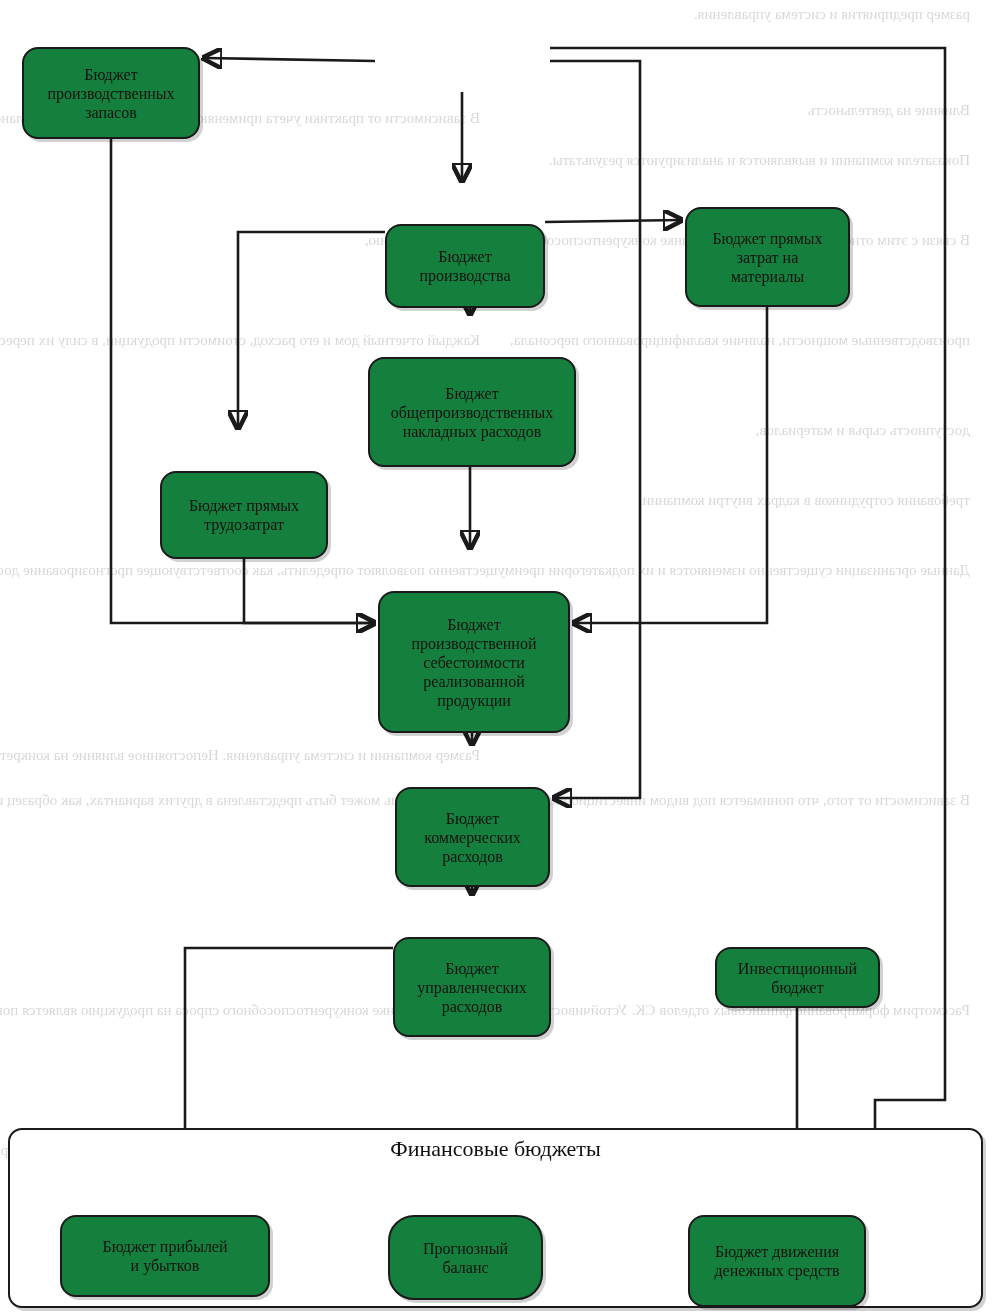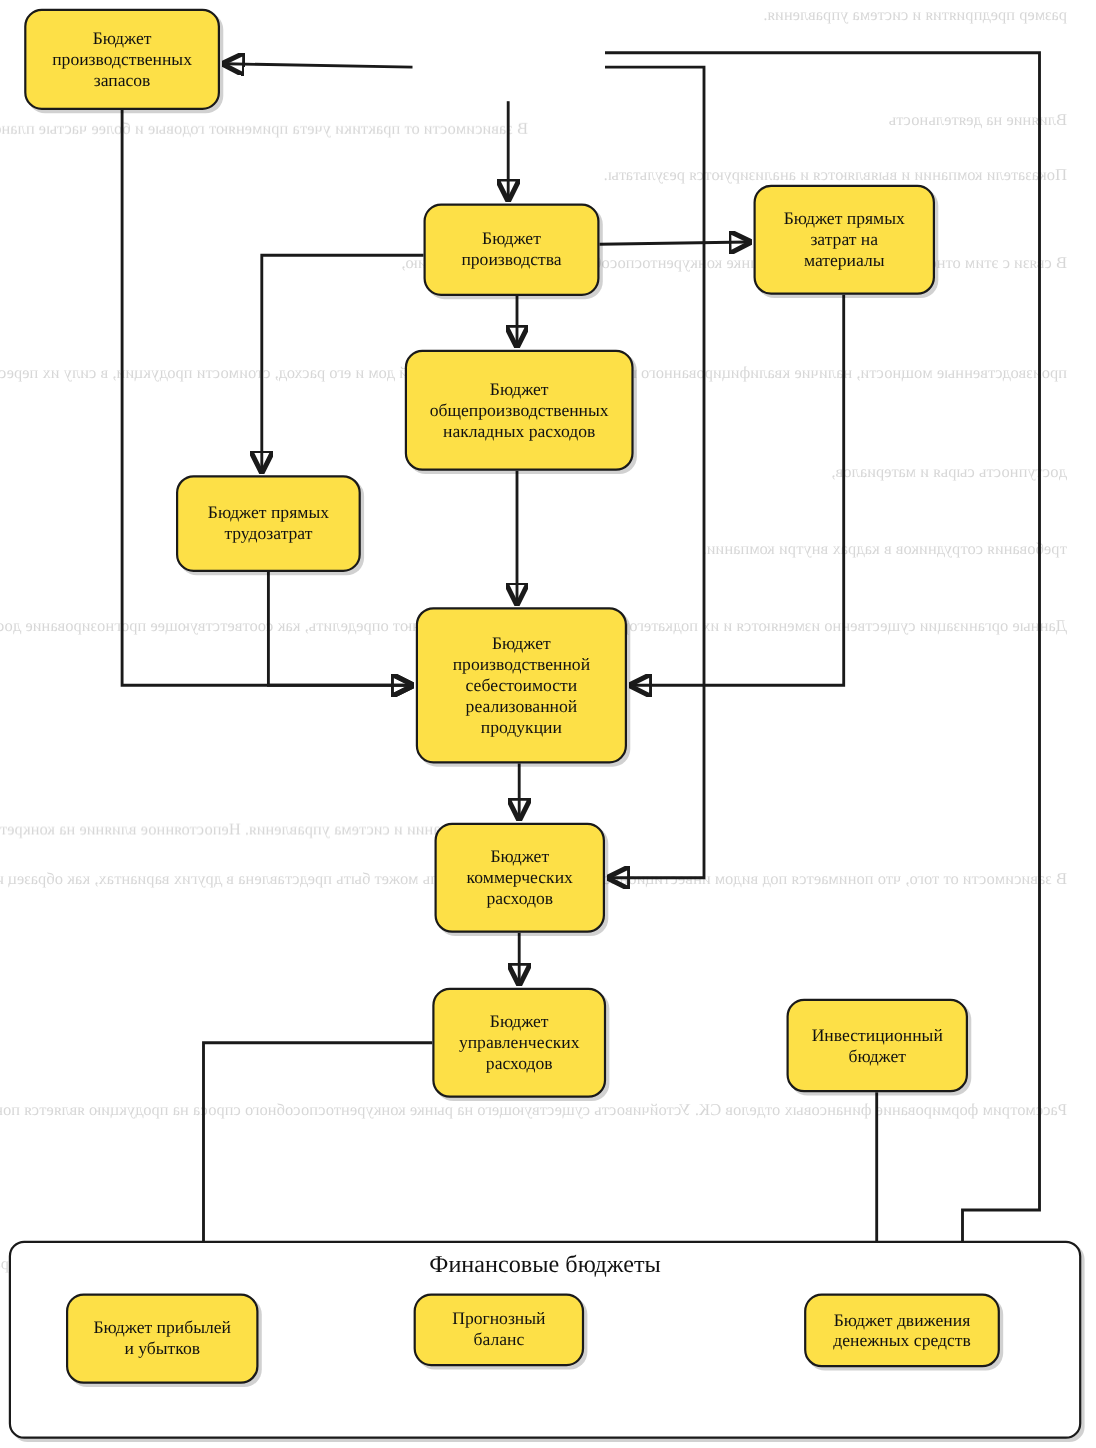--- a/index.html
+++ b/index.html
@@ -38,31 +38,32 @@
   .diagram-layer {
     position: absolute;
     inset: 0;
     z-index: 2;
   }
 
   
   .node {
     position: absolute;
     box-sizing: border-box;
-    background: #fde047;
+    background: #15803d;
     border: 2.5px solid #1a1a1a;
     border-radius: 16px;
     display: flex;
     align-items: center;
     justify-content: center;
     text-align: center;
     font-size: 16px;
     line-height: 19px;
     padding: 4px 8px;
     box-shadow: 3px 3px 0 rgba(0,0,0,0.18);
+    margin-top: 39px;
   }
   .node span { display: block; }
 
   
   .group-box {
     position: absolute;
     box-sizing: border-box;
     background: #ffffff;
     border: 2.5px solid #1a1a1a;
     border-radius: 14px;
@@ -202,33 +203,33 @@
 коммерческих
 расходов</span>
   </div>
 
   <div class="node" style="left:393px; top:898px;  width:158px; height:100px;">
     <span style="white-space:pre-line;">Бюджет
 управленческих
 расходов</span>
   </div>
 
-  <div class="node" style="left:715px; top:908px;  width:165px; height:85px;">
+  <div class="node" style="left:715px; top:908px;  width:165px; height:61px;">
     <span style="white-space:pre-line;">Инвестиционный
 бюджет</span>
   </div>
 
-  <div class="node" style="left:60px;  top:1176px; width:175px; height:82px;justify-content:center;">
+  <div class="node" style="left:60px;  top:1176px; width:210px; height:82px;justify-content:center;">
     <span style="white-space:pre-line;">Бюджет прибылей
 и убытков</span>
   </div>
 
-  <div class="node" style="left:376px; top:1176px; width:155px; height:66px;">
+  <div class="node" style="left:388px; top:1176px; width:155px; height:85px;border-radius:26px;">
     <span style="white-space:pre-line;">Прогнозный
 баланс</span>
   </div>
 
-  <div class="node" style="left:731px; top:1176px; width:178px; height:67px;">
+  <div class="node" style="left:688px; top:1176px; width:178px; height:92px;">
     <span style="white-space:pre-line;">Бюджет движения
 денежных средств</span>
   </div>
 
 </div>
 
 </body></html>

